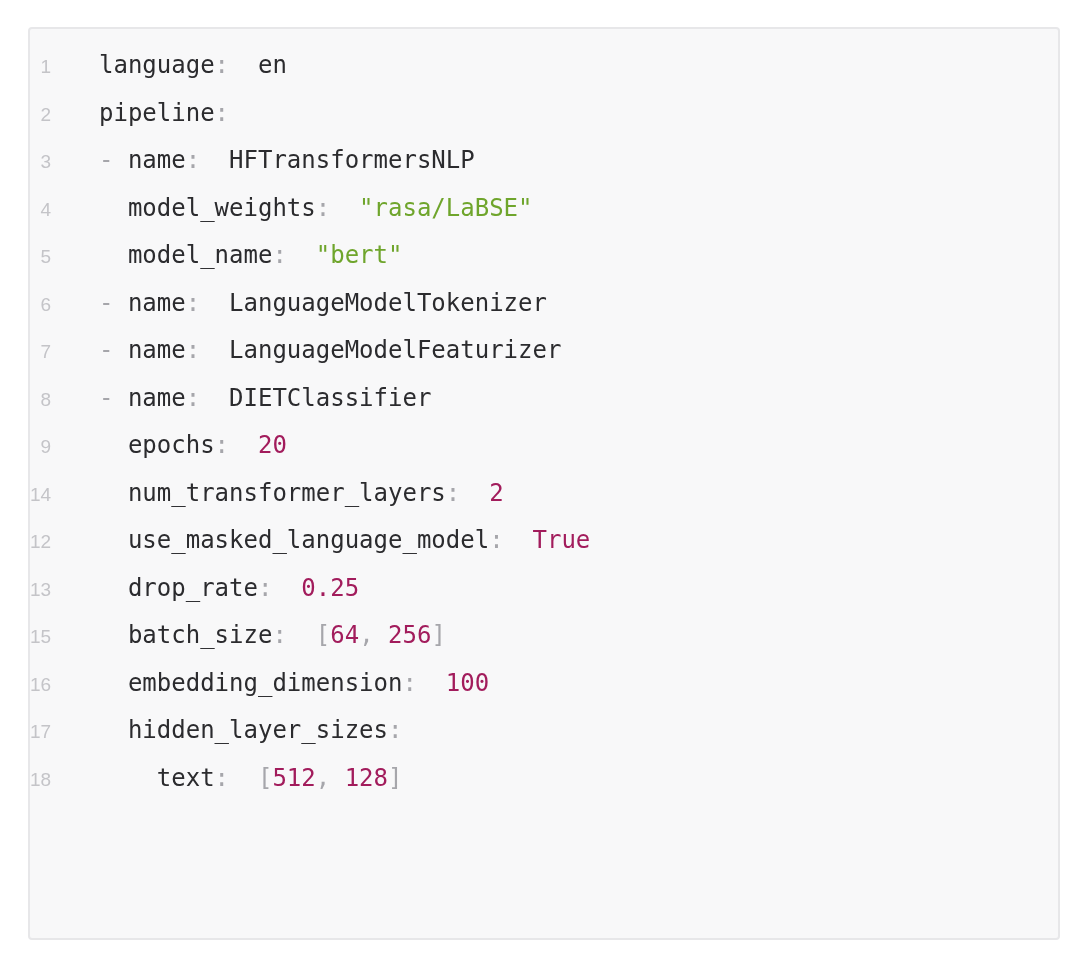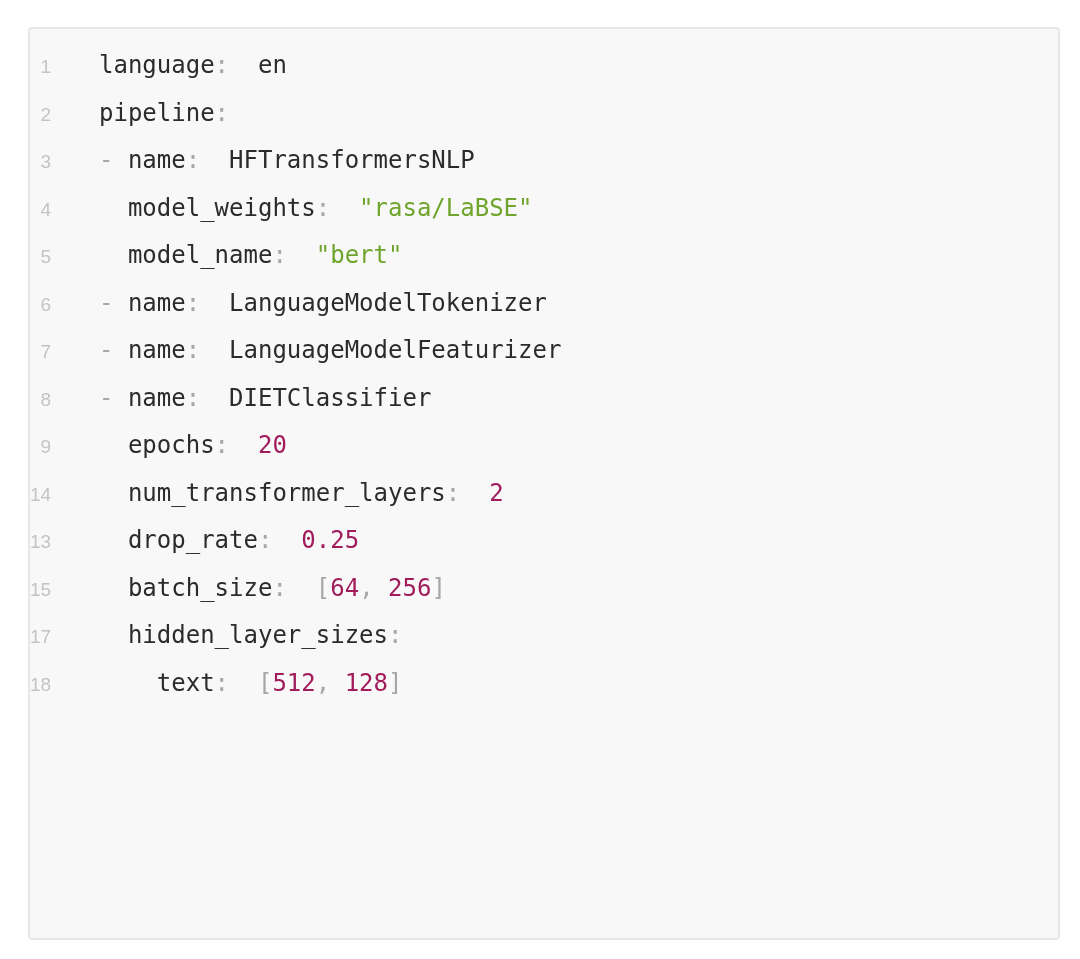--- a/index.html
+++ b/index.html
@@ -71,18 +71,20 @@
       <div class="code-line"><span class="ln">1</span><span class="code"><span class="tk-k">language</span><span class="tk-pu">:</span><span class="tk-ws">  </span><span class="tk-pl">en</span></span></div>
       <div class="code-line"><span class="ln">2</span><span class="code"><span class="tk-k">pipeline</span><span class="tk-pu">:</span></span></div>
       <div class="code-line"><span class="ln">3</span><span class="code"><span class="tk-pu">-</span><span class="tk-ws"> </span><span class="tk-k">name</span><span class="tk-pu">:</span><span class="tk-ws">  </span><span class="tk-pl">HFTransformersNLP</span></span></div>
       <div class="code-line"><span class="ln">4</span><span class="code"><span class="tk-ws">  </span><span class="tk-k">model_weights</span><span class="tk-pu">:</span><span class="tk-ws">  </span><span class="tk-st">"rasa/LaBSE"</span></span></div>
       <div class="code-line"><span class="ln">5</span><span class="code"><span class="tk-ws">  </span><span class="tk-k">model_name</span><span class="tk-pu">:</span><span class="tk-ws">  </span><span class="tk-st">"bert"</span></span></div>
       <div class="code-line"><span class="ln">6</span><span class="code"><span class="tk-pu">-</span><span class="tk-ws"> </span><span class="tk-k">name</span><span class="tk-pu">:</span><span class="tk-ws">  </span><span class="tk-pl">LanguageModelTokenizer</span></span></div>
       <div class="code-line"><span class="ln">7</span><span class="code"><span class="tk-pu">-</span><span class="tk-ws"> </span><span class="tk-k">name</span><span class="tk-pu">:</span><span class="tk-ws">  </span><span class="tk-pl">LanguageModelFeaturizer</span></span></div>
       <div class="code-line"><span class="ln">8</span><span class="code"><span class="tk-pu">-</span><span class="tk-ws"> </span><span class="tk-k">name</span><span class="tk-pu">:</span><span class="tk-ws">  </span><span class="tk-pl">DIETClassifier</span></span></div>
       <div class="code-line"><span class="ln">9</span><span class="code"><span class="tk-ws">  </span><span class="tk-k">epochs</span><span class="tk-pu">:</span><span class="tk-ws">  </span><span class="tk-nu">20</span></span></div>
       <div class="code-line"><span class="ln">14</span><span class="code"><span class="tk-ws">  </span><span class="tk-k">num_transformer_layers</span><span class="tk-pu">:</span><span class="tk-ws">  </span><span class="tk-nu">2</span></span></div>
+      <div class="code-line"><span class="ln">12</span><span class="code"><span class="tk-ws">  </span><span class="tk-k">use_masked_language_model</span><span class="tk-pu">:</span><span class="tk-ws">  </span><span class="tk-nu">True</span></span></div>
       <div class="code-line"><span class="ln">13</span><span class="code"><span class="tk-ws">  </span><span class="tk-k">drop_rate</span><span class="tk-pu">:</span><span class="tk-ws">  </span><span class="tk-nu">0.25</span></span></div>
       <div class="code-line"><span class="ln">15</span><span class="code"><span class="tk-ws">  </span><span class="tk-k">batch_size</span><span class="tk-pu">:</span><span class="tk-ws">  </span><span class="tk-pu">[</span><span class="tk-nu">64</span><span class="tk-pu">,</span><span class="tk-ws"> </span><span class="tk-nu">256</span><span class="tk-pu">]</span></span></div>
+      <div class="code-line"><span class="ln">16</span><span class="code"><span class="tk-ws">  </span><span class="tk-k">embedding_dimension</span><span class="tk-pu">:</span><span class="tk-ws">  </span><span class="tk-nu">100</span></span></div>
       <div class="code-line"><span class="ln">17</span><span class="code"><span class="tk-ws">  </span><span class="tk-k">hidden_layer_sizes</span><span class="tk-pu">:</span></span></div>
       <div class="code-line"><span class="ln">18</span><span class="code"><span class="tk-ws">    </span><span class="tk-k">text</span><span class="tk-pu">:</span><span class="tk-ws">  </span><span class="tk-pu">[</span><span class="tk-nu">512</span><span class="tk-pu">,</span><span class="tk-ws"> </span><span class="tk-nu">128</span><span class="tk-pu">]</span></span></div>
     </div>
 </div>
 
 </body></html>

